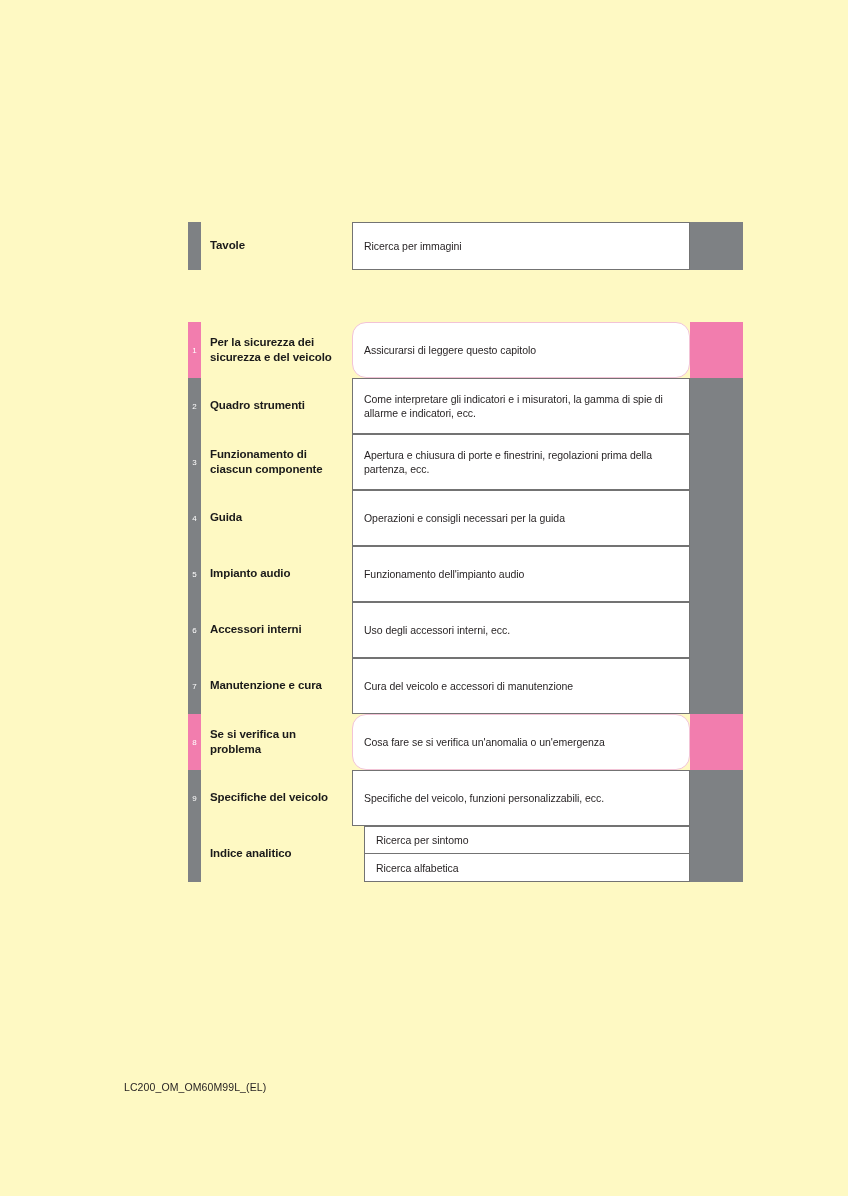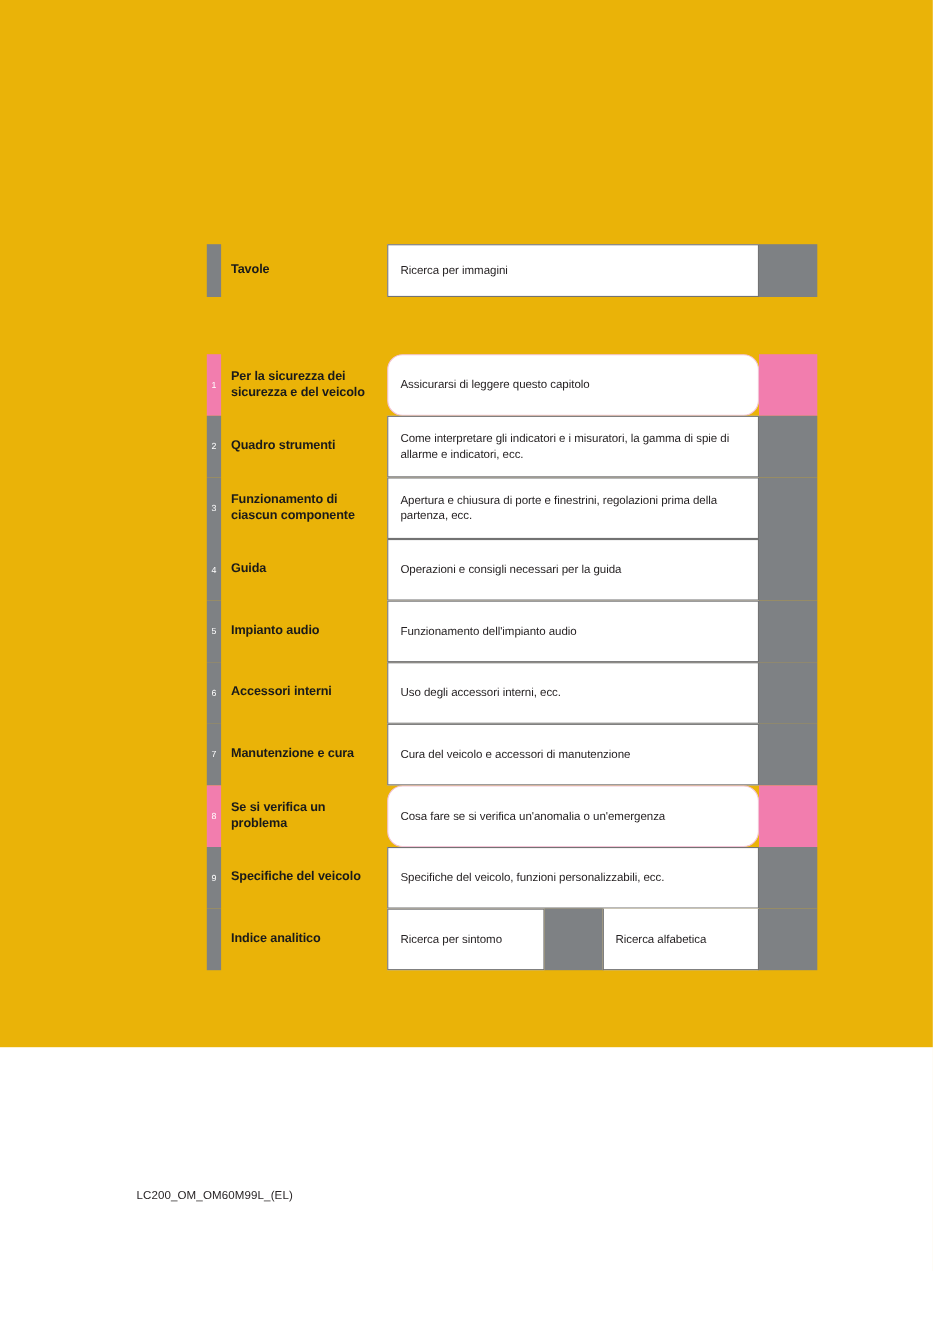--- a/index.html
+++ b/index.html
@@ -15,22 +15,22 @@
     font-family: "Liberation Sans", sans-serif;
     -webkit-font-smoothing: antialiased;
     overflow: hidden;
   }
 
   
   #page {
     position: absolute;
     left: 0; top: 0;
     width: 848px;
-    height: 952px;
-    background: #eab308;
+    height: 1196px;
+    background: #fef9c3;
   }
 
   
   #toc {
     position: absolute;
     left: 188px;
     top: 222px;
     width: 555px;
   }
 
@@ -123,21 +123,22 @@
     align-items: stretch;
     width: 555px;
     height: 56px;
   }
   .index-group .title {
     align-items: center;
   }
   .index-rows {
     flex: 1 1 auto;
     display: flex;
-    flex-direction: row;
+    flex-direction: column;
+    margin-left: 12px;
   }
   .index-line {
     flex: 1 1 50%;
     display: flex;
     align-items: stretch;
   }
   .index-line .desc {
     flex: 1 1 auto;
     font-size: 10.5px;
   }

